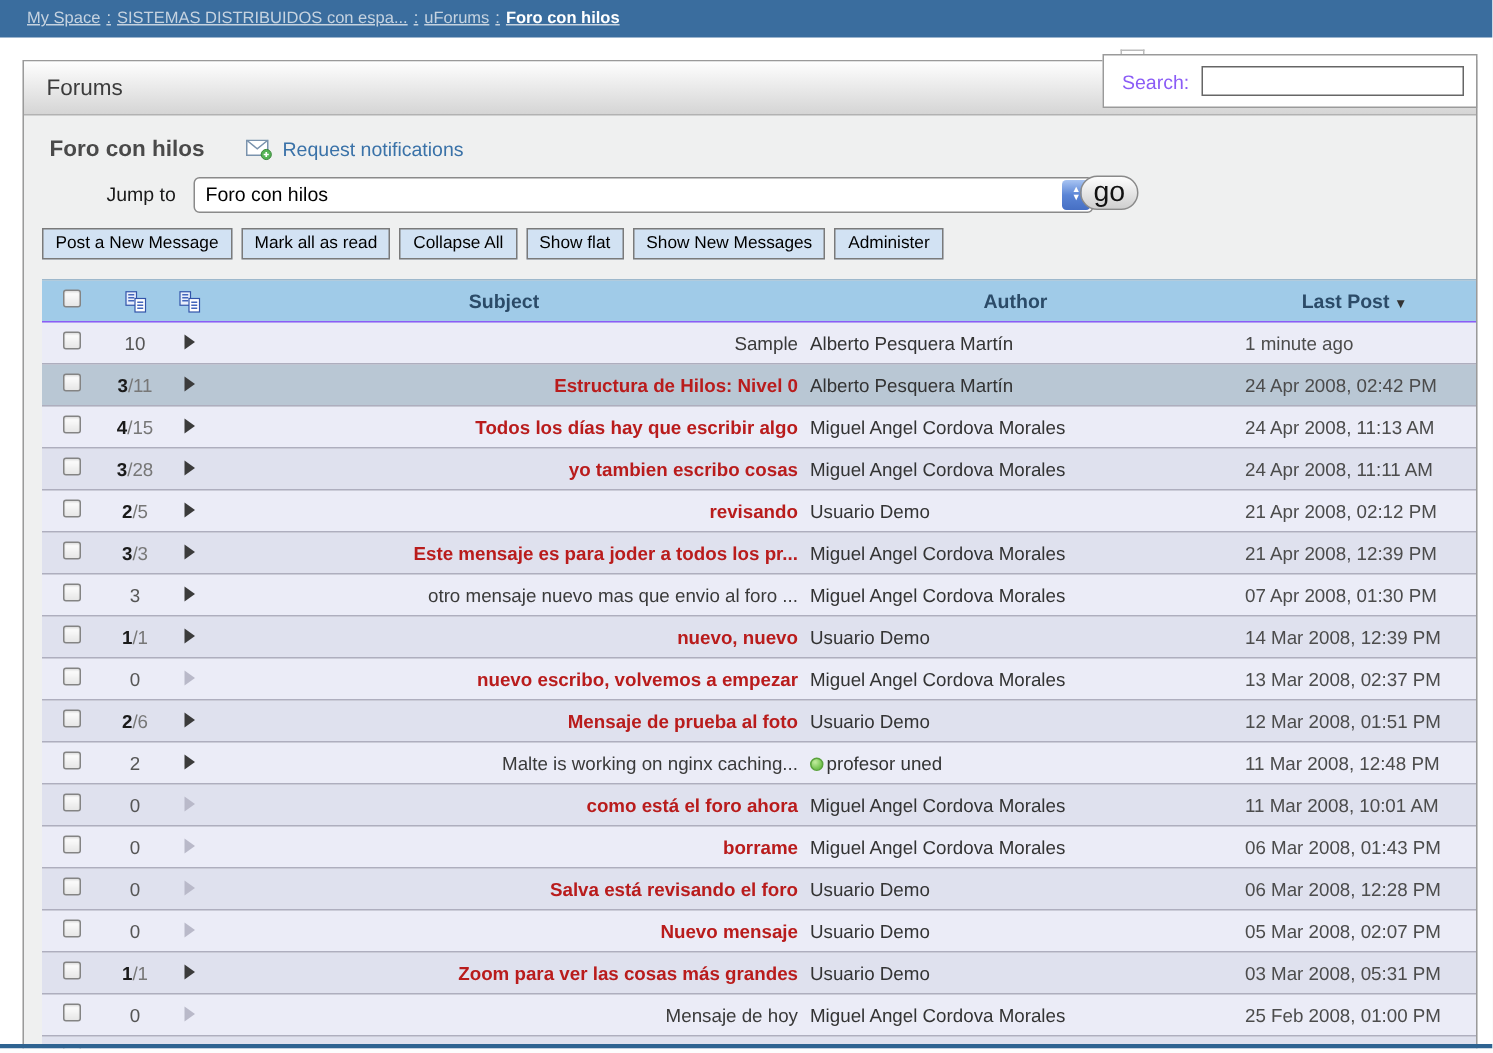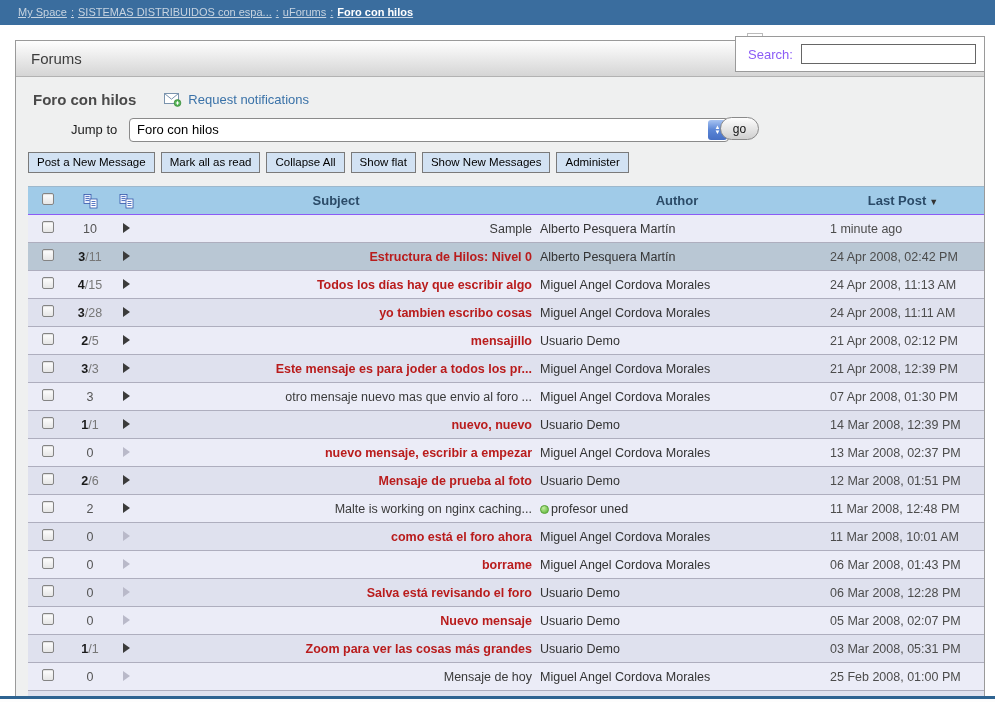--- a/index.html
+++ b/index.html
@@ -45,21 +45,21 @@
   .jump-label { position:absolute; left:55px; top:5px; font-size:13px; color:#1a1a1a; }
   .jump-select { position:absolute; left:113px; top:1px; width:600px; height:24px;
     background:#fff; border:1px solid #8a8a8a; border-radius:4px; cursor:pointer; }
   .jump-select .sel-text { font-size:13px; color:#000; line-height:22px; padding-left:7px; }
   .jump-select .stepper { position:absolute; right:1px; top:1px; bottom:1px; width:19px;
     border-radius:3px; background:linear-gradient(#a8c4f2,#5a85d6 50%,#466fc4);
     display:flex; flex-direction:column; align-items:center; justify-content:center;
     color:#fff; font-size:6px; line-height:5px; }
   .go-btn { position:absolute; left:704px; top:0; width:39px; height:23px;
     border:1px solid #8a8a8a; border-radius:12px;
-    background:linear-gradient(#fdfdfd,#cfcfcf); font-size:12px; color:#111;
+    background:linear-gradient(#fdfdfd,#cfcfcf); font-size:19px; color:#111;
     cursor:pointer; font-family:inherit; }
 
   
   .toolbar { position:absolute; left:12px; top:111px; display:flex; }
   .tb-btn { margin-right:6px; padding:3px 8px 4px; font-size:11.5px; color:#000;
     background:#d2e2f3; border:1px solid #7a7a7a; cursor:pointer; font-family:inherit; }
 
   
   .forum-table { position:absolute; left:12px; top:145px; width:956px;
     border-collapse:collapse; table-layout:fixed; }
@@ -223,21 +223,21 @@
           <td class="cell-arrow"><span class="tri tri--dark"></span></td>
           <td class="cell-subject"><span class="subject-text bold">yo tambien escribo cosas</span></td>
           <td class="cell-author"><span>Miguel Angel Cordova Morales</span></td>
           <td class="cell-last">24 Apr 2008, 11:11 AM</td>
         </tr>
 
         <tr class="thread-row row--light">
           <td class="cell-check"><span class="mac-checkbox"></span></td>
           <td class="cell-count"><span class="count-num bold">2</span><span class="count-total">/5</span></td>
           <td class="cell-arrow"><span class="tri tri--dark"></span></td>
-          <td class="cell-subject"><span class="subject-text bold">mensajillo</span></td>
+          <td class="cell-subject"><span class="subject-text bold">revisando</span></td>
           <td class="cell-author"><span>Usuario Demo</span></td>
           <td class="cell-last">21 Apr 2008, 02:12 PM</td>
         </tr>
 
         <tr class="thread-row row--alt">
           <td class="cell-check"><span class="mac-checkbox"></span></td>
           <td class="cell-count"><span class="count-num bold">3</span><span class="count-total">/3</span></td>
           <td class="cell-arrow"><span class="tri tri--dark"></span></td>
           <td class="cell-subject"><span class="subject-text bold">Este mensaje es para joder a todos los pr...</span></td>
           <td class="cell-author"><span>Miguel Angel Cordova Morales</span></td>
@@ -259,21 +259,21 @@
           <td class="cell-arrow"><span class="tri tri--dark"></span></td>
           <td class="cell-subject"><span class="subject-text bold">nuevo, nuevo</span></td>
           <td class="cell-author"><span>Usuario Demo</span></td>
           <td class="cell-last">14 Mar 2008, 12:39 PM</td>
         </tr>
 
         <tr class="thread-row row--light">
           <td class="cell-check"><span class="mac-checkbox"></span></td>
           <td class="cell-count"><span class="count-num">0</span><span class="count-total"></span></td>
           <td class="cell-arrow"><span class="tri tri--light"></span></td>
-          <td class="cell-subject"><span class="subject-text bold">nuevo mensaje, escribir a empezar</span></td>
+          <td class="cell-subject"><span class="subject-text bold">nuevo escribo, volvemos a empezar</span></td>
           <td class="cell-author"><span>Miguel Angel Cordova Morales</span></td>
           <td class="cell-last">13 Mar 2008, 02:37 PM</td>
         </tr>
 
         <tr class="thread-row row--alt">
           <td class="cell-check"><span class="mac-checkbox"></span></td>
           <td class="cell-count"><span class="count-num bold">2</span><span class="count-total">/6</span></td>
           <td class="cell-arrow"><span class="tri tri--dark"></span></td>
           <td class="cell-subject"><span class="subject-text bold">Mensaje de prueba al foto</span></td>
           <td class="cell-author"><span>Usuario Demo</span></td>

